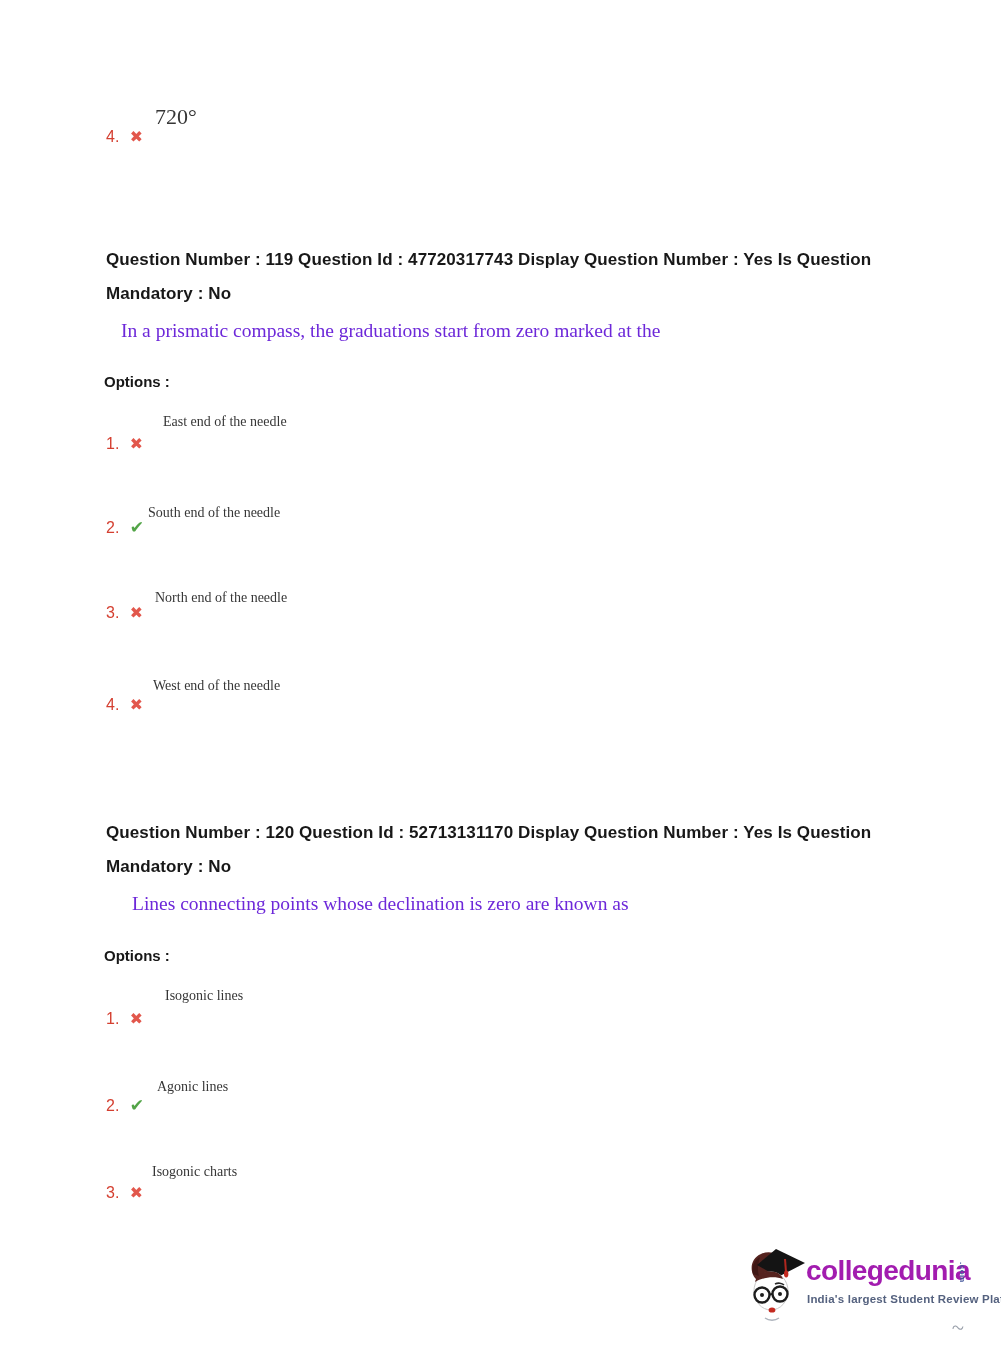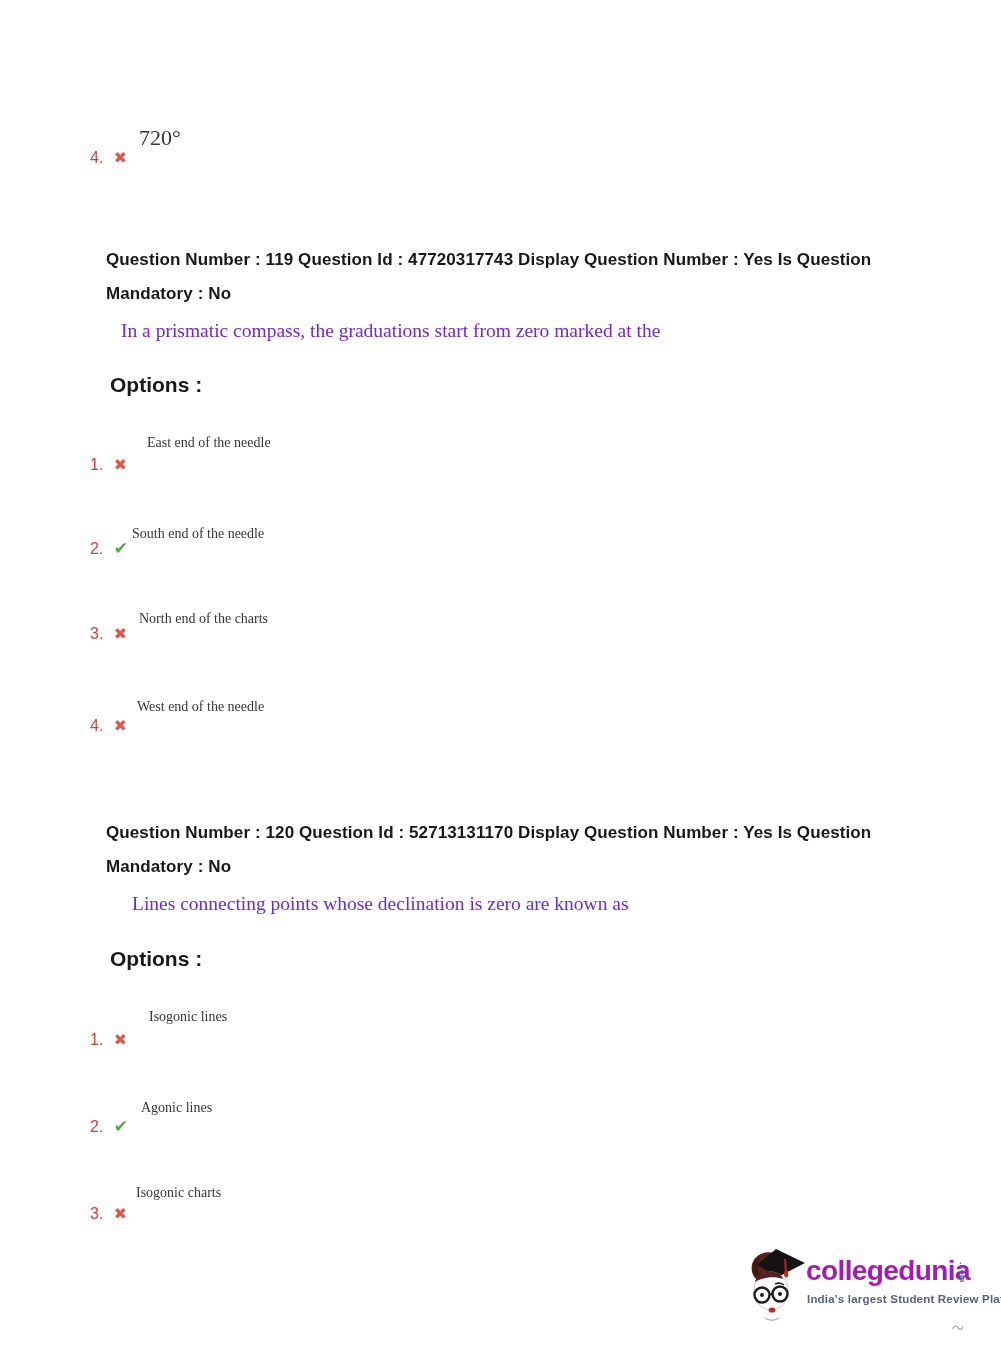--- a/index.html
+++ b/index.html
@@ -27,28 +27,28 @@
   
   .q-text {
     position: absolute;
     font-family: "Liberation Serif", serif;
     font-size: 19.5px;
     color: #6d28d9;
   }
   
   .options-label {
     position: absolute;
-    left: 110px;
-    font-family: "Liberation Sans", sans-serif;
-    font-weight: 700;
-    font-size: 21px;
+    left: 104px;
+    font-family: "Liberation Sans", sans-serif;
+    font-weight: 700;
+    font-size: 15px;
     color: #181818;
   }
   
-  .opt-row { position: absolute; left: 90px; height: 60px; width: 420px; margin-top: 21px; }
+  .opt-row { position: absolute; left: 106px; height: 60px; width: 420px; }
   .opt-marker {
     position: absolute;
     left: 0;
     white-space: nowrap;
   }
   .opt-num {
     font-family: "Liberation Sans", sans-serif;
     font-size: 16px;
     color: #d43f30;
   }
@@ -146,21 +146,21 @@
 
   <div class="opt-row" style="top:505px;">
     <span class="opt-label" style="left:42px;">South end of the needle</span>
     <span class="opt-marker" style="top:12px;">
       <span class="opt-num">2.</span>
       <span class="opt-icon right">✔</span>
     </span>
   </div>
 
   <div class="opt-row" style="top:590px;">
-    <span class="opt-label" style="left:49px;">North end of the charts</span>
+    <span class="opt-label" style="left:49px;">North end of the needle</span>
     <span class="opt-marker" style="top:14px;">
       <span class="opt-num">3.</span>
       <span class="opt-icon wrong">✖</span>
     </span>
   </div>
 
   <div class="opt-row" style="top:678px;">
     <span class="opt-label" style="left:47px;">West end of the needle</span>
     <span class="opt-marker" style="top:18px;">
       <span class="opt-num">4.</span>

